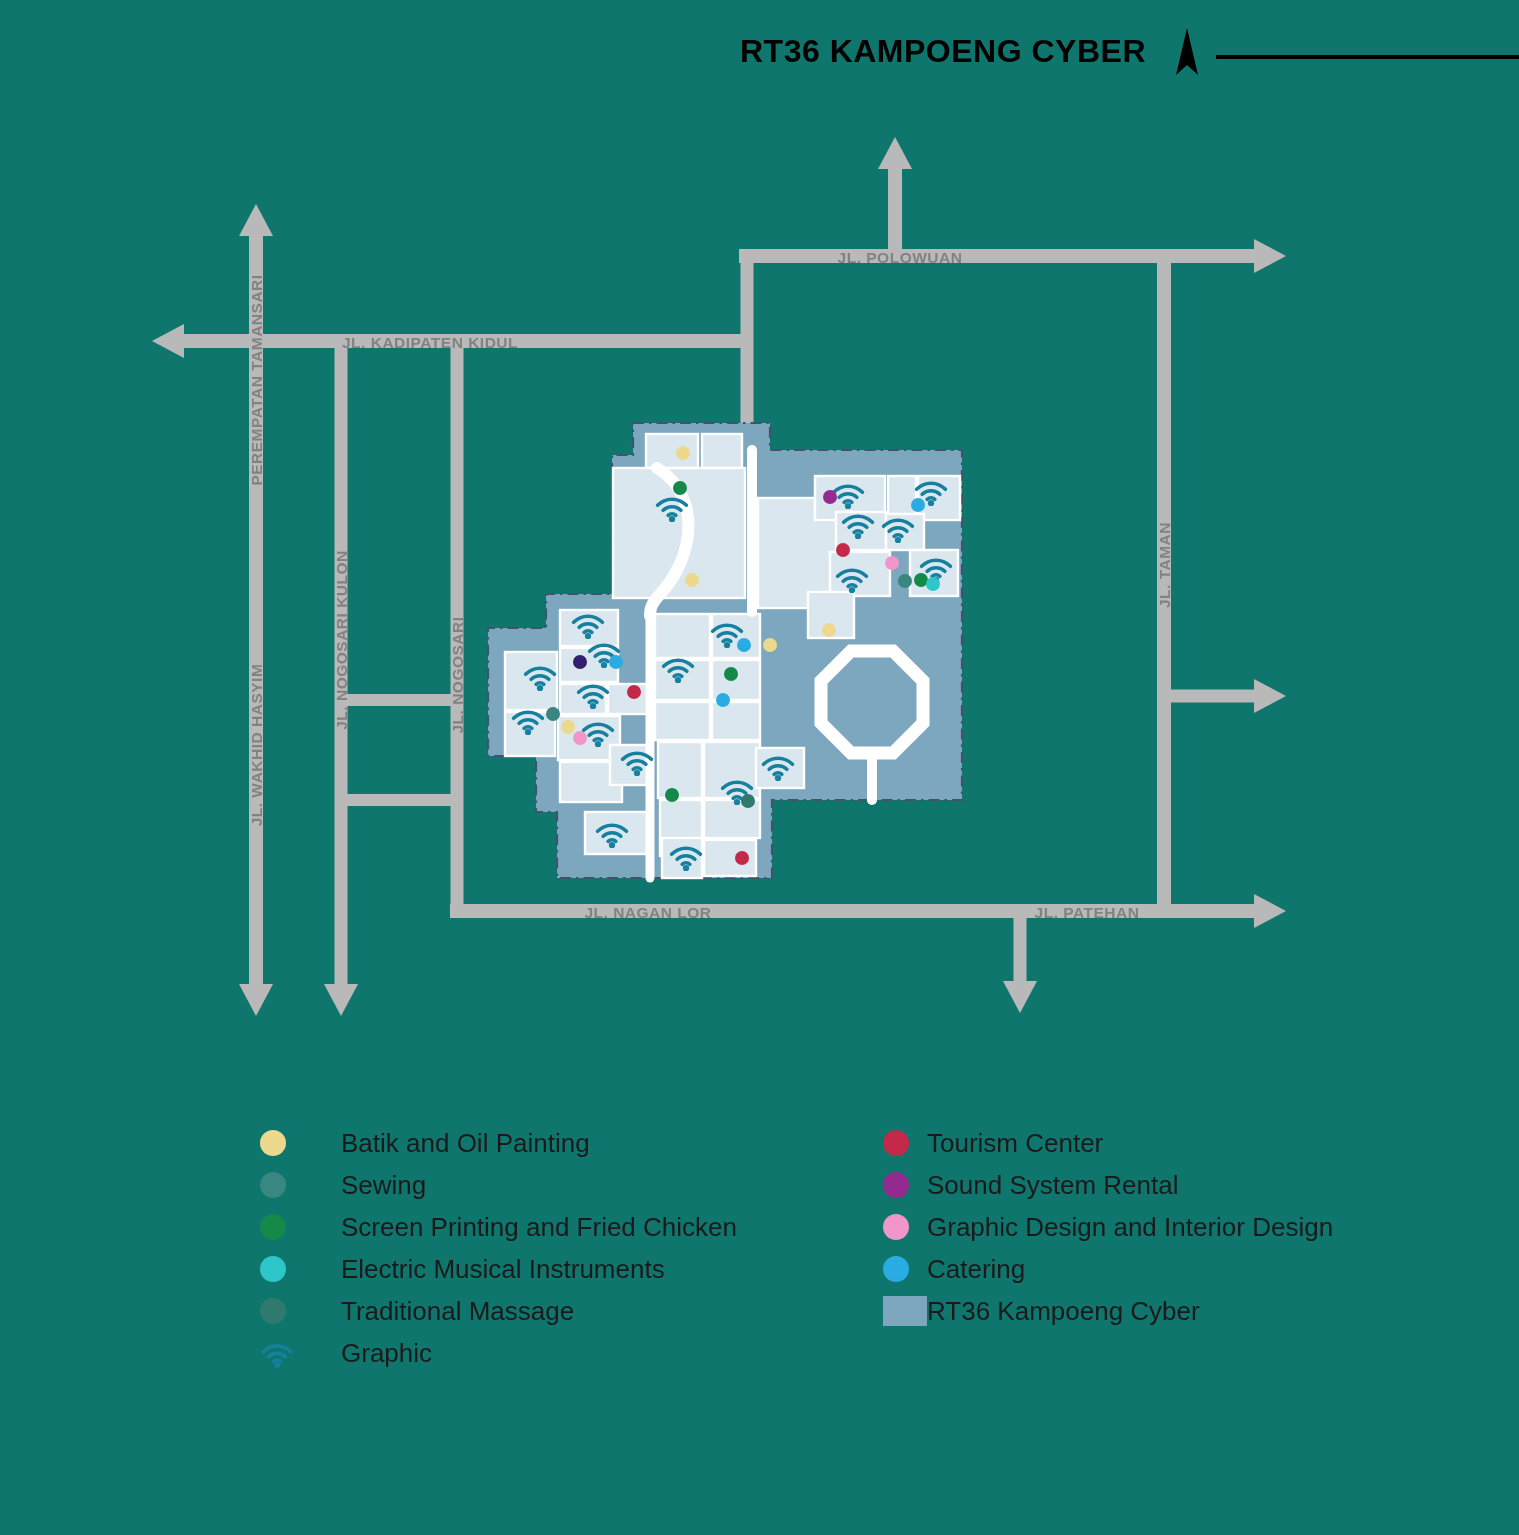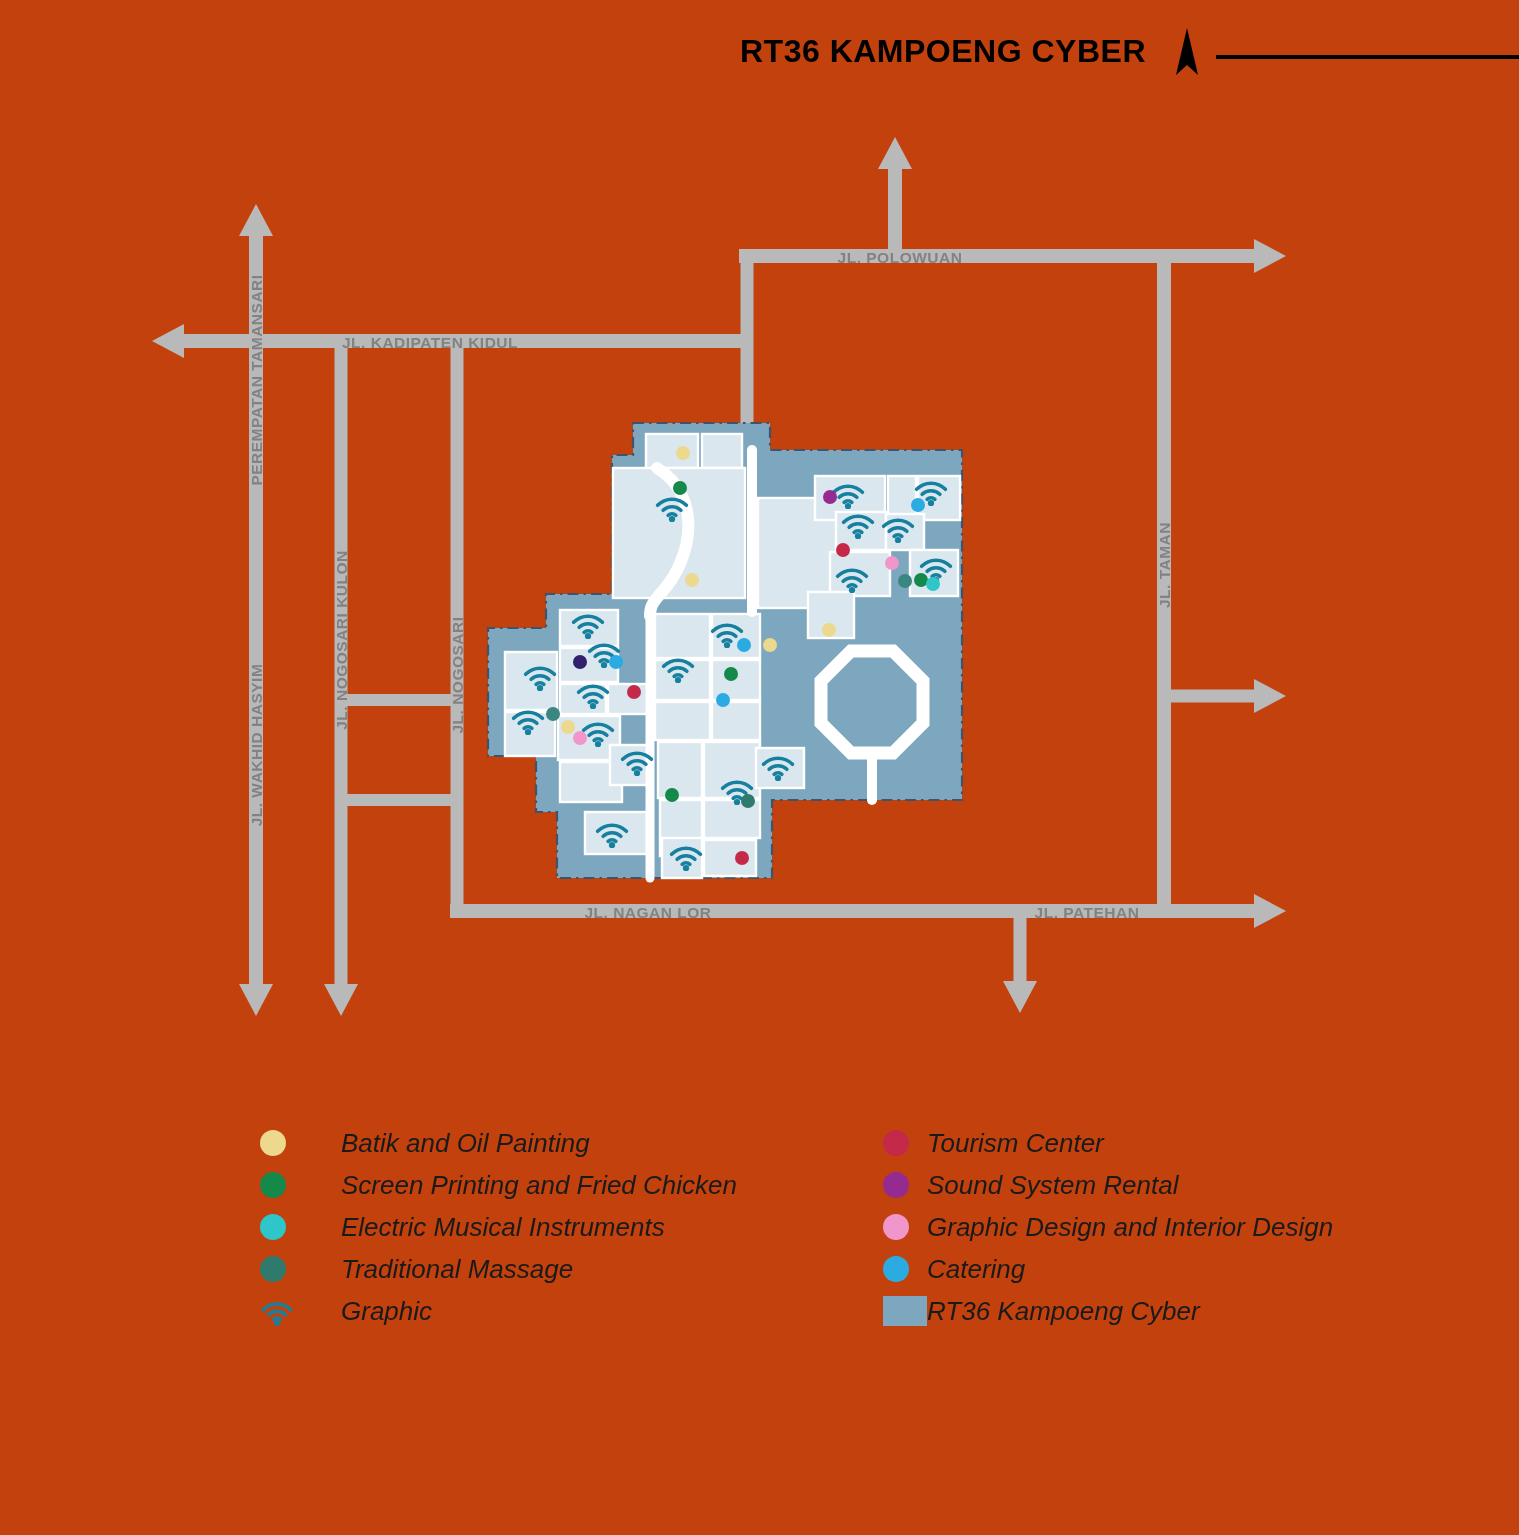--- a/index.html
+++ b/index.html
@@ -1,22 +1,22 @@
 <!DOCTYPE html>
 <html><head>
 <meta charset="utf-8">
 <style>
   html,body{margin:0;padding:0;background:#ffffff;}
-  .canvas{position:relative;width:1519px;height:1535px;background:#c2410c;font-family:"Liberation Sans",sans-serif;overflow:hidden;}
+  .canvas{position:relative;width:1519px;height:1535px;background:#0f766e;font-family:"Liberation Sans",sans-serif;overflow:hidden;}
   .title{position:absolute;left:740px;top:33px;margin:0;font-size:32px;font-weight:bold;letter-spacing:.5px;color:#000;white-space:nowrap;}
   .north{position:absolute;left:1172px;top:28px;}
   .rule{position:absolute;left:1216px;top:55px;width:303px;height:4px;background:#000;}
   #map-svg{position:absolute;left:0;top:0;}
   .legend{position:absolute;top:1122px;left:0;width:100%;height:280px;}
-  .legend-col{position:absolute;top:0;display:flex;flex-direction:column;font-style:italic;}
+  .legend-col{position:absolute;top:0;display:flex;flex-direction:column;}
   .legend-col.left{left:260px;}
   .legend-col.right{left:883px;}
   .legend-item{display:flex;align-items:center;height:42px;}
   .swatch-wrap{display:flex;align-items:center;justify-content:flex-start;}
   .left .swatch-wrap{width:81px;}
   .right .swatch-wrap{width:44px;}
   .dot{width:26px;height:26px;border-radius:50%;flex:0 0 auto;}
   .square{width:44px;height:30px;flex:0 0 auto;}
   .legend-label{font-size:26px;color:#1a1a1a;white-space:nowrap;}
 </style>
@@ -171,20 +171,26 @@
   <div class="legend">
     <div class="legend-col left" id="legend-left">
         <div class="legend-item">
           <span class="swatch-wrap">
             <span class="dot" style="background: rgb(236, 217, 141);"></span>
           </span>
           <span class="legend-label">Batik and Oil Painting</span>
         </div>
         <div class="legend-item">
           <span class="swatch-wrap">
+            <span class="dot" style="background: rgb(58, 134, 128);"></span>
+          </span>
+          <span class="legend-label">Sewing</span>
+        </div>
+        <div class="legend-item">
+          <span class="swatch-wrap">
             <span class="dot" style="background: rgb(20, 137, 74);"></span>
           </span>
           <span class="legend-label">Screen Printing and Fried Chicken</span>
         </div>
         <div class="legend-item">
           <span class="swatch-wrap">
             <span class="dot" style="background: rgb(47, 198, 201);"></span>
           </span>
           <span class="legend-label">Electric Musical Instruments</span>
         </div>

